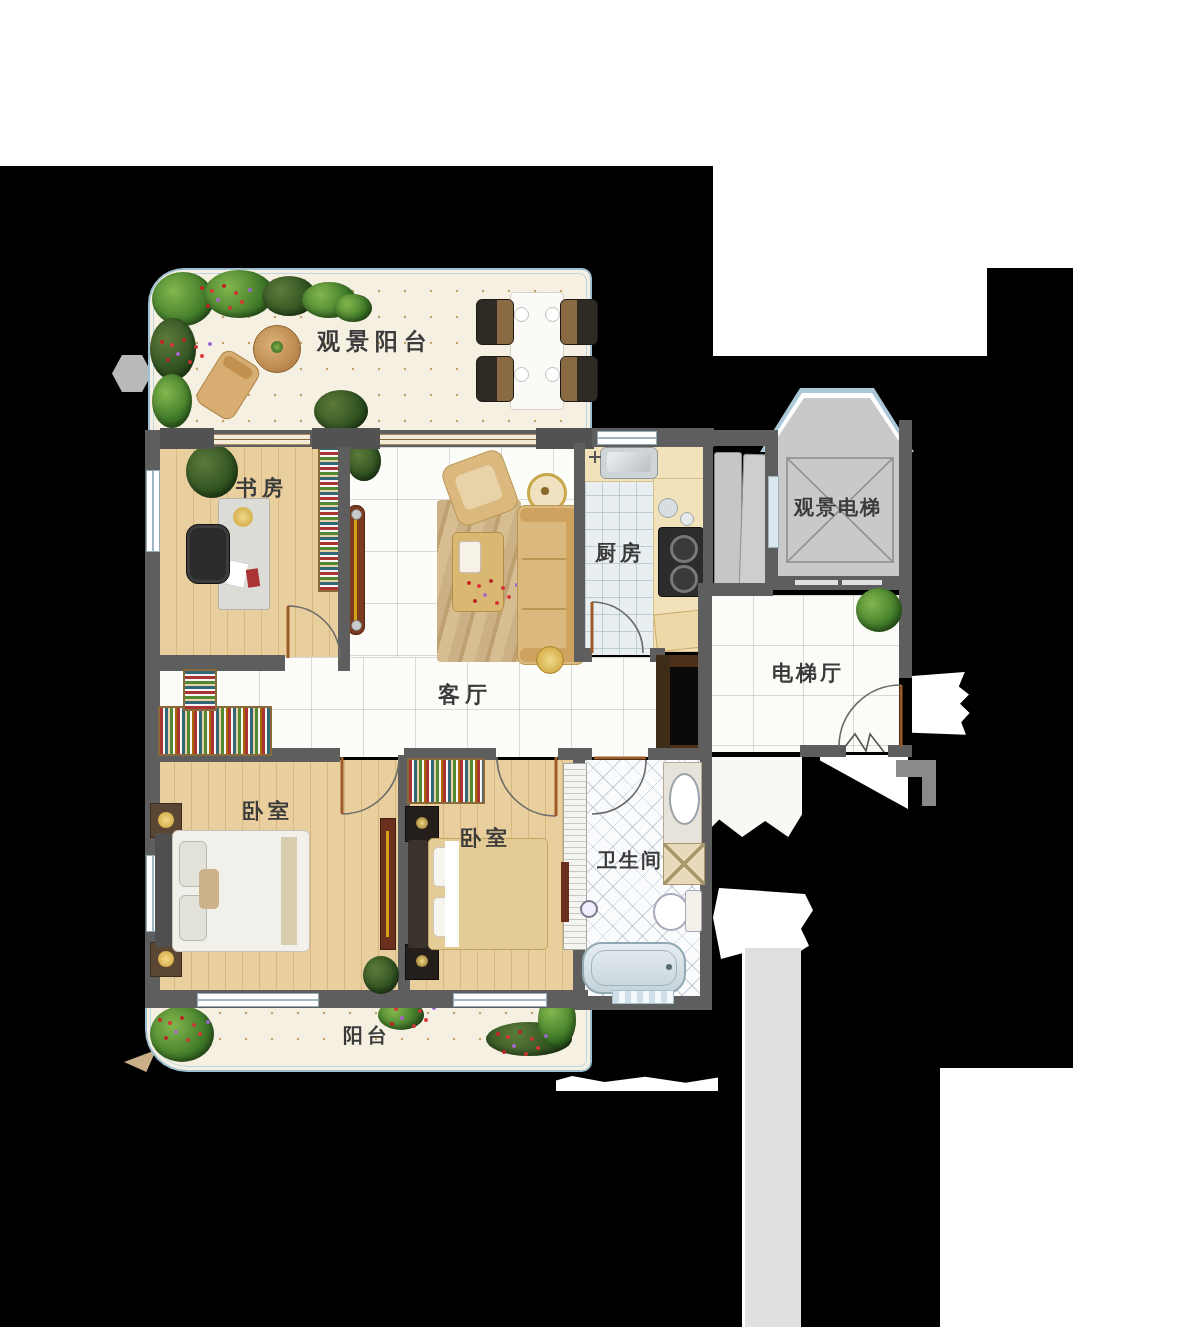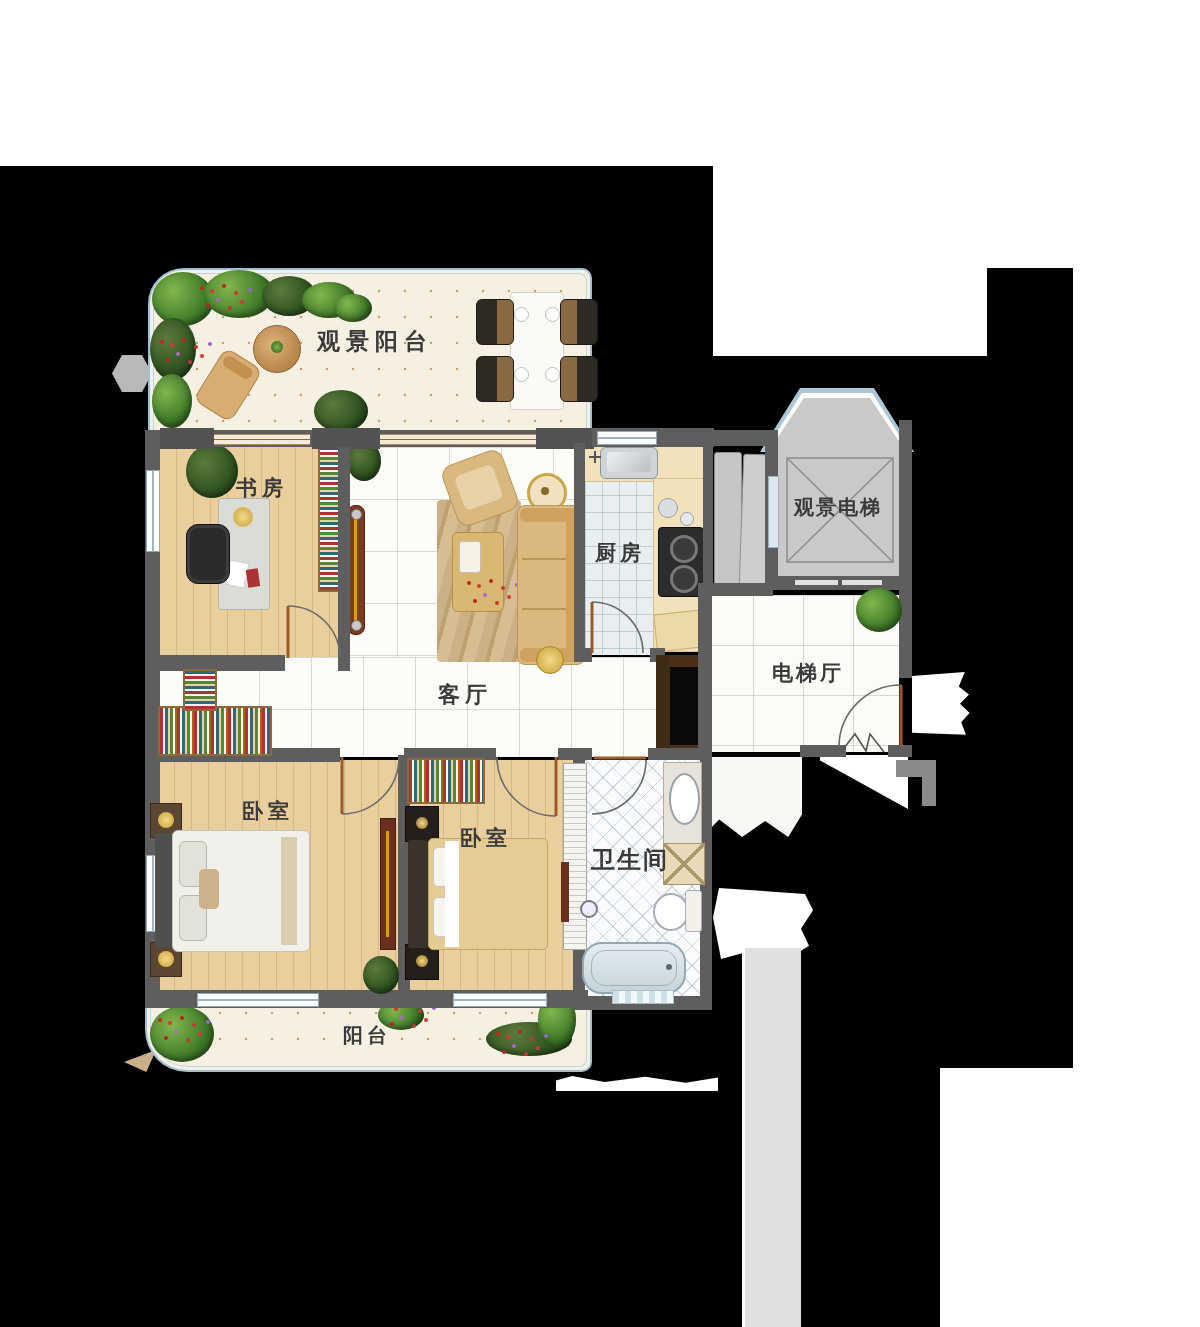--- a/index.html
+++ b/index.html
@@ -349,16 +349,16 @@
   </svg>
 
   <div class="abs label" style="left:367px;top:341px;font-size:23px;letter-spacing:6px;margin-left:8px;">观景阳台</div>
   <div class="abs label" style="left:262px;top:488px;font-size:21px;letter-spacing:5px;">书房</div>
   <div class="abs label" style="left:620px;top:553px;font-size:21px;letter-spacing:4px;">厨房</div>
   <div class="abs label" style="left:838px;top:507px;font-size:20px;letter-spacing:2px;">观景电梯</div>
   <div class="abs label" style="left:808px;top:673px;font-size:21px;letter-spacing:3px;">电梯厅</div>
   <div class="abs label" style="left:465px;top:695px;font-size:22px;letter-spacing:5px;">客厅</div>
   <div class="abs label" style="left:268px;top:811px;font-size:21px;letter-spacing:5px;">卧室</div>
   <div class="abs label" style="left:486px;top:838px;font-size:21px;letter-spacing:5px;">卧室</div>
-  <div class="abs label" style="left:630px;top:860px;font-size:24px;letter-spacing:2px;">卫生间</div>
+  <div class="abs label" style="left:630px;top:860px;font-size:20px;letter-spacing:2px;">卫生间</div>
   <div class="abs label" style="left:367px;top:1035px;font-size:20px;letter-spacing:4px;">阳台</div>
 
 </div>
 
 </body></html>

